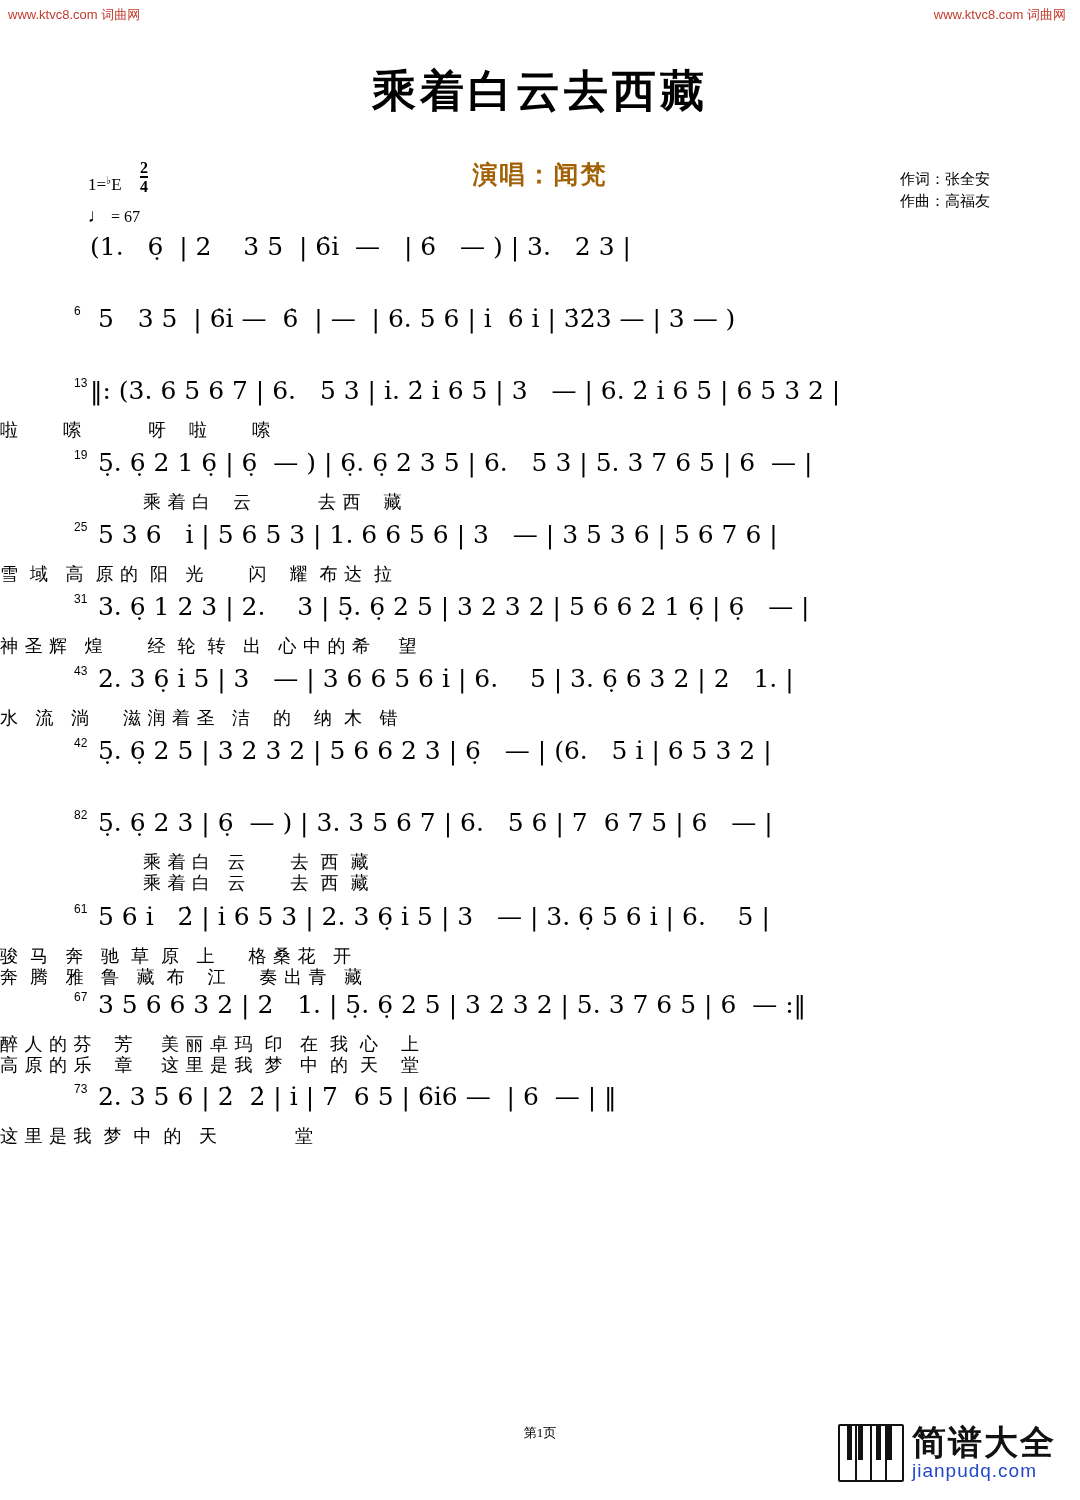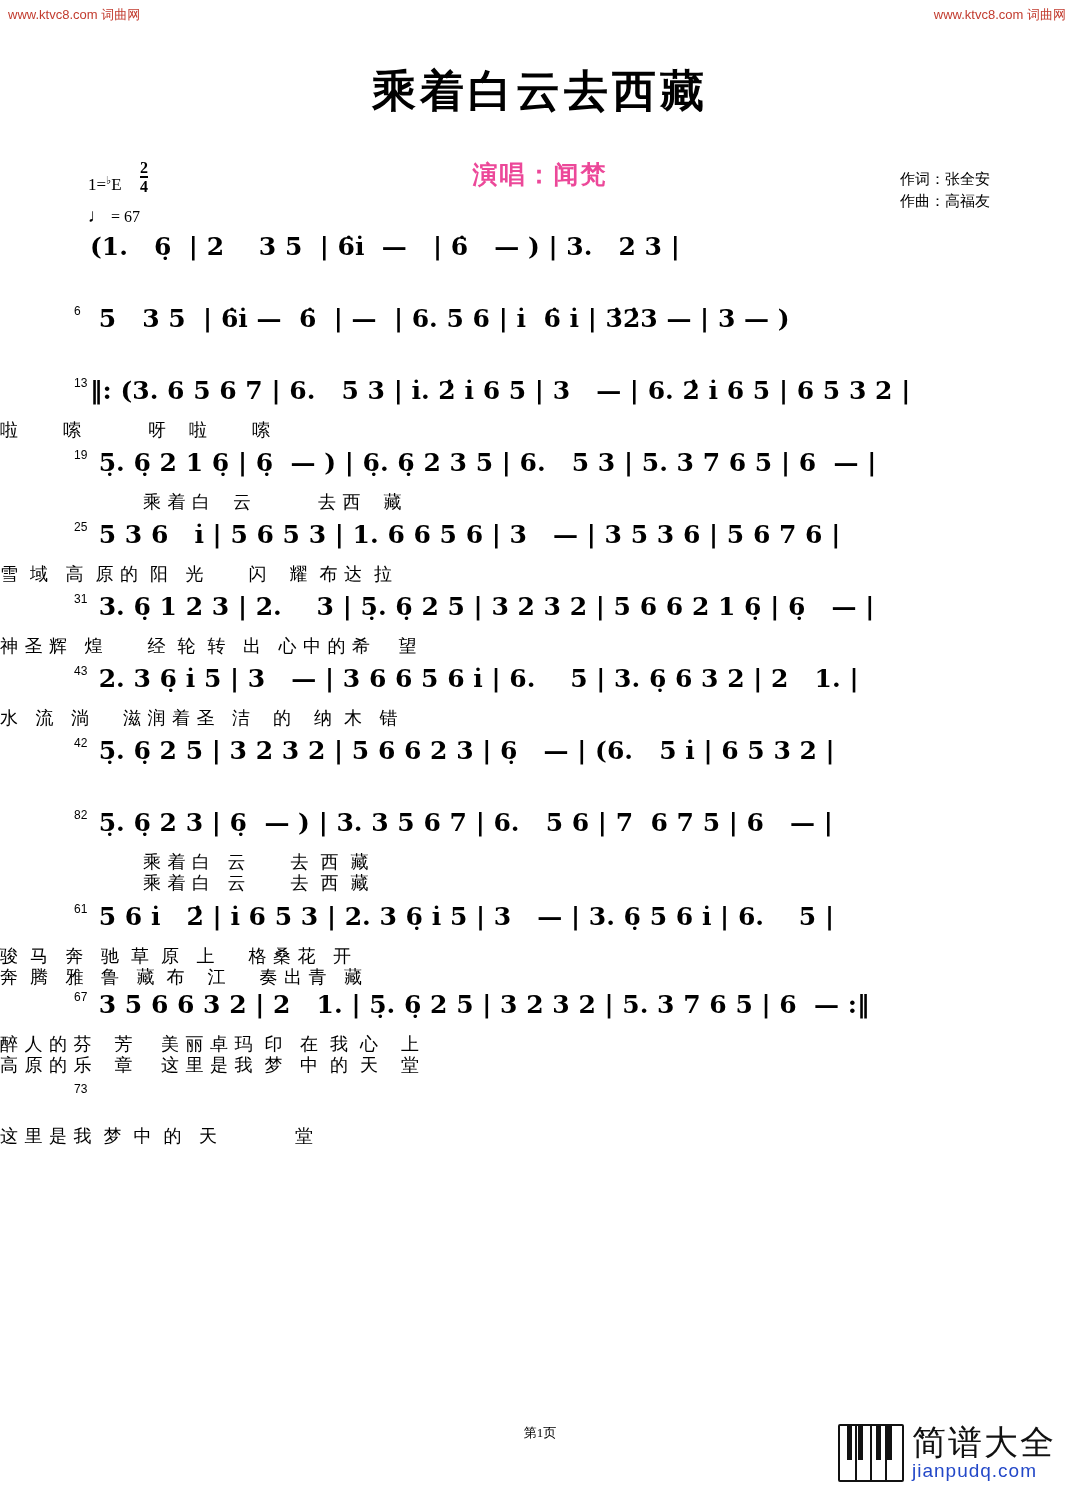--- a/index.html
+++ b/index.html
@@ -24,21 +24,21 @@
   
   .title{
     position:absolute;left:0;right:0;top:62px;
     text-align:center;
     font-size:44px;font-weight:bold;letter-spacing:4px;
     font-family:"DejaVu Serif",serif;
   }
   .singer{
     position:absolute;left:0;right:0;top:158px;
     text-align:center;
-    font-size:25px;font-weight:bold;color:#ec4899;
+    font-size:25px;font-weight:bold;color:#a16207;
     letter-spacing:2px;
   }
   .credits{
     position:absolute;right:90px;top:168px;
     font-size:15px;line-height:22px;text-align:left;
   }
   .keyblock{
     position:absolute;left:88px;top:160px;
     font-size:17px;
   }
@@ -61,21 +61,21 @@
   }
   .sysrow{
     position:relative;
     height:72px;
     margin:0;
   }
   .notes{
     position:absolute;left:0;right:0;top:0;
     font-family:"DejaVu Serif",serif;
     font-size:25px;
-    font-weight:bold;
+    font-weight:normal;
     letter-spacing:0px;
     white-space:pre;
     padding-left:90px;
   }
   .lyr{
     position:absolute;left:0;right:0;top:42px;
     font-size:18px;
     white-space:pre;
     letter-spacing:1px;
   }
@@ -98,21 +98,21 @@
   .piano i{position:absolute;top:0;width:5px;height:34px;background:#111;}
   .piano i:nth-child(1){left:7px;}
   .piano i:nth-child(2){left:18px;}
   .piano i:nth-child(3){left:36px;}
   .piano i:nth-child(4){left:47px;}
   .piano b{position:absolute;bottom:0;width:2px;height:54px;background:#111;}
   .piano b:nth-of-type(1){left:15px;}
   .piano b:nth-of-type(2){left:30px;}
   .piano b:nth-of-type(3){left:45px;}
   .logotext{line-height:1.05;}
-  .logotext .cn{font-size:34px;font-weight:normal;letter-spacing:2px;color:#111;}
+  .logotext .cn{font-size:34px;font-weight:bold;letter-spacing:2px;color:#111;}
   .logotext .en{font-size:19px;color:#2348c8;font-family:"Liberation Sans",sans-serif;letter-spacing:1px;}
 </style>
 </head>
 <body>
 
 <div class="wm left">www.ktvc8.com  词曲网</div>
 <div class="wm right">www.ktvc8.com  词曲网</div>
 
 <div class="title">乘着白云去西藏</div>
 <div class="singer">演唱：闻梵</div>
@@ -201,20 +201,21 @@
 
   <div class="sysrow" style="height:92px;">
     <div class="barnum">67</div>
     <div class="notes"> 3 5 6 6 3 2 | 2   1. | 5̣. 6̣ 2 5 | 3 2 3 2 | 5. 3 7 6 5 | 6  — :‖</div>
     <div class="lyr">醉 人 的 芬    芳     美 丽 卓 玛  印   在  我  心    上</div>
     <div class="lyr lyr2">高 原 的 乐    章     这 里 是 我  梦   中  的  天    堂</div>
   </div>
 
   <div class="sysrow">
     <div class="barnum">73</div>
+    <div class="notes"> 2. 3 5 6 | 2̇  2̇ | i̇ | 7  6 5 | 6̇i̇6 —  | 6  — | ‖</div>
     <div class="lyr">这 里 是 我  梦  中  的   天              堂</div>
   </div>
 
 </div>
 
 <div class="pagefoot">第1页</div>
 
 <div class="logo">
   <div class="piano">
     <i></i>

